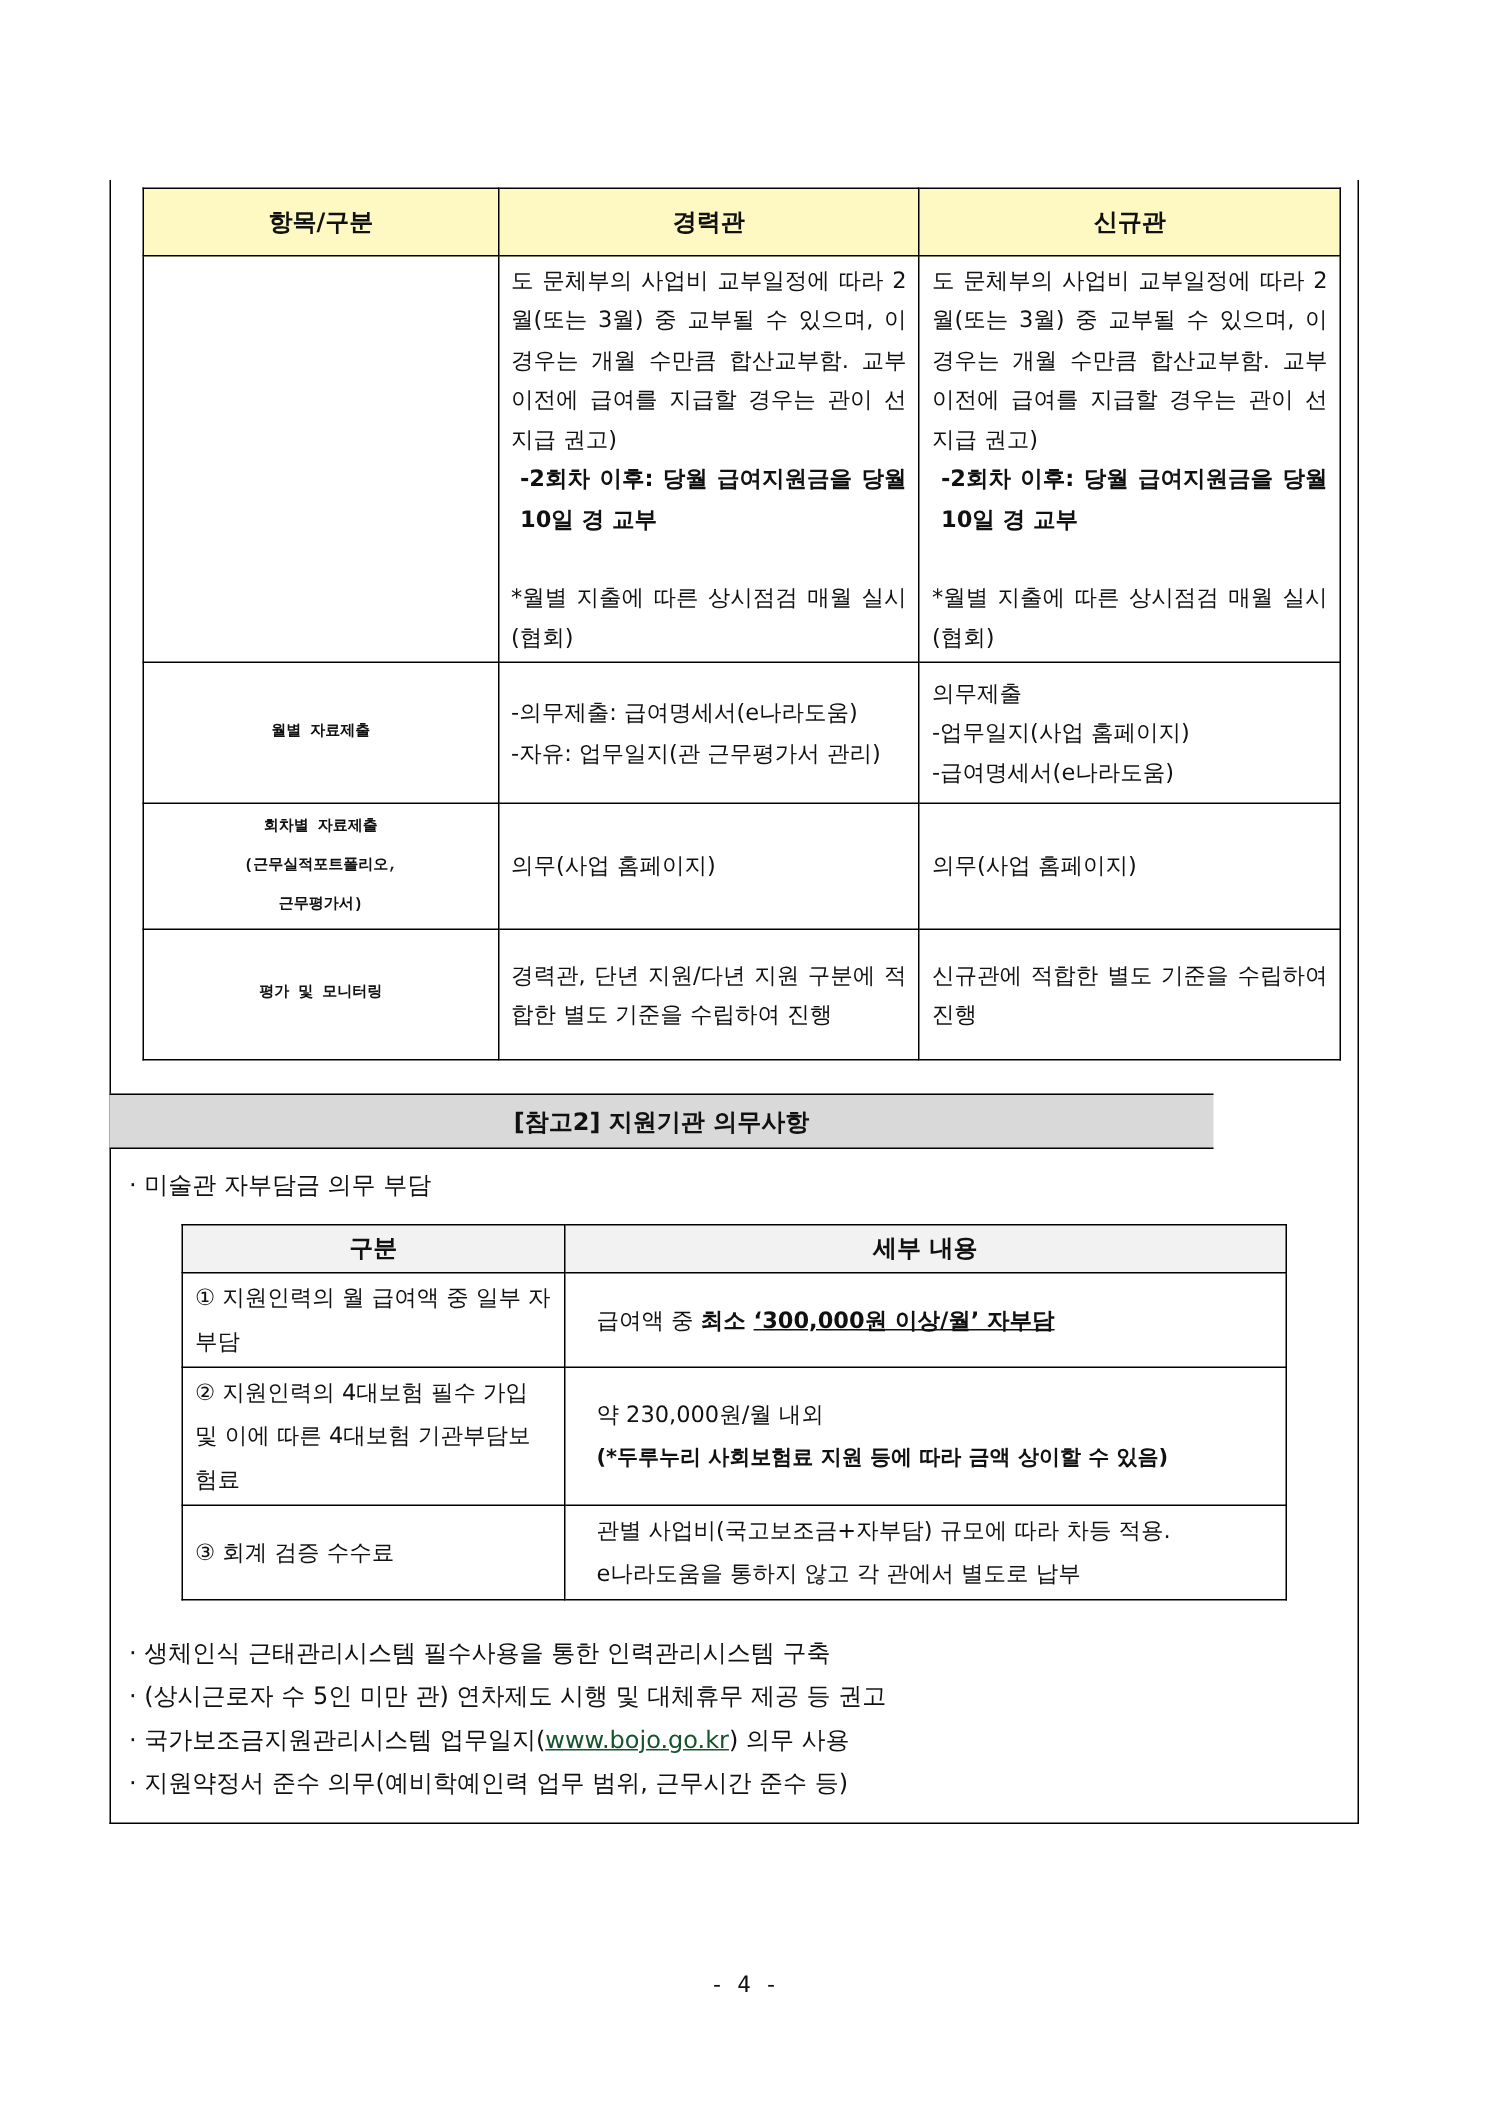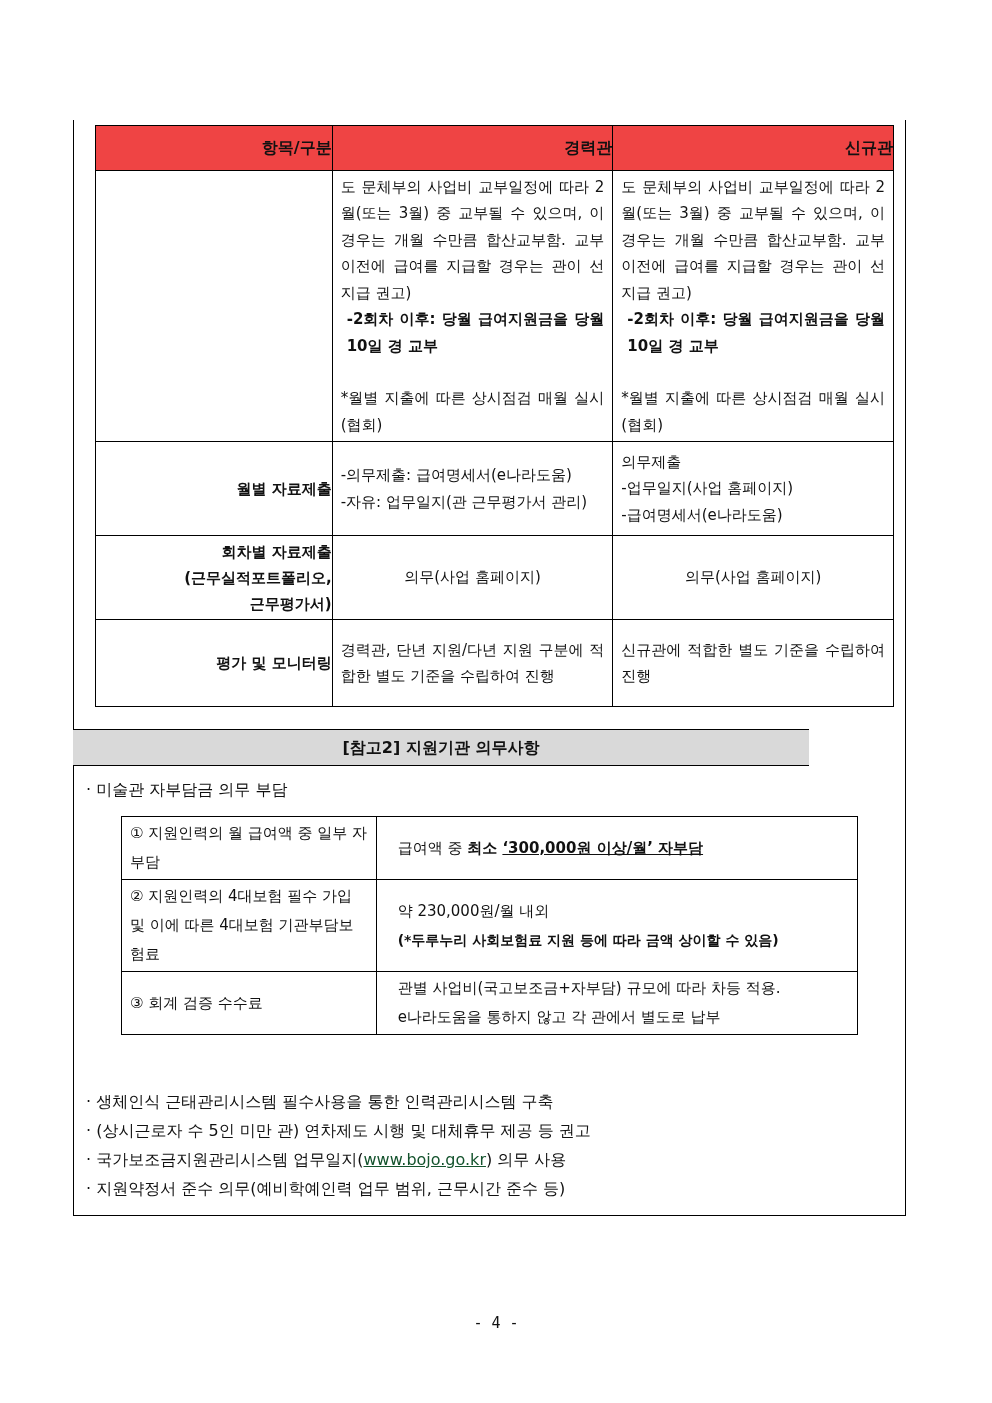--- a/index.html
+++ b/index.html
@@ -1,24 +1,24 @@
 <!DOCTYPE html>
 <html><head>
 <meta charset="utf-8">
 <style>
   * { box-sizing: border-box; margin: 0; padding: 0; }
   body { width: 992px; height: 1403px; background: #ffffff; position: relative; font-family: "DejaVu Sans", "Liberation Sans", sans-serif; color: #111; overflow: hidden; }
   .frame { position: absolute; left: 73px; top: 120px; width: 833px; height: 1096px; border-left: 1.5px solid #000; border-right: 1.5px solid #000; border-bottom: 1.5px solid #000; }
   table { border-collapse: collapse; }
   .t1 { position: absolute; left: 95px; top: 125px; width: 799px; font-size: 15px; }
   .t1 td, .t1 th { border: 1.3px solid #000; vertical-align: middle; }
-  .t1 th { background: #ef4444; height: 45px; font-weight: bold; font-size: 16px; text-align: right; }
-  .t1 td.label { text-align: right; font-weight: bold; line-height: 26px; font-size: 15px; }
+  .t1 th { background: #fef9c3; height: 45px; font-weight: bold; font-size: 16px; text-align: center; }
+  .t1 td.label { text-align: center; font-weight: bold; line-height: 26px; font-size: 10px; font-family: Liberation Mono, monospace; }
   .t1 td.cell { padding: 2px 8px 2px 8px; line-height: 26.5px; text-align: justify; font-size: 15px; }
-  .t1 td.center { text-align: center; }
+  .t1 td.center { text-align: left; }
   .line { display: block; }
   .bold { font-weight: bold; }
   .section-header { position: absolute; left: 73px; top: 729px; width: 736px; height: 37px; background: #d9d9d9; border-top: 1.5px solid #000; border-bottom: 1.5px solid #000; text-align: center; font-weight: bold; font-size: 16px; line-height: 35px; }
   .bullet { position: absolute; left: 86px; font-size: 16px; line-height: 22px; white-space: nowrap; }
   .t2 { position: absolute; left: 121px; top: 816px; width: 737px; font-size: 15px; }
   .t2 td, .t2 th { border: 1.3px solid #000; vertical-align: middle; }
   .t2 th { background: #f2f2f2; height: 32px; font-weight: bold; font-size: 16px; text-align: center; }
   .t2 td { padding: 2px 8px; line-height: 29px; }
   .t2 td.right { padding-left: 21px; }
   .small { font-size: 14px; font-weight: bold; }
@@ -90,20 +90,24 @@
 <div class="section-header">[참고2] 지원기관 의무사항</div>
 
 <div class="bullet" style="top:779px">· 미술관 자부담금 의무 부담</div>
 
 <table class="t2">
   <colgroup>
       <col style="width:255px">
       <col style="width:482px">
     </colgroup>
   <tbody>
+      <tr>
+    <th>구분</th>
+    <th>세부 내용</th>
+  </tr>
   <tr style="height:59px">
     <td>① 지원인력의 월 급여액 중 일부 자부담</td>
     <td class="right">
       <span>급여액 중 </span><span class="bold">최소 </span><span class="bold u">‘300,000원 이상/월’ 자부담</span>
     </td>
   </tr>
   <tr style="height:92px">
     <td>② 지원인력의 4대보험 필수 가입 및 이에 따른 4대보험 기관부담보험료</td>
     <td class="right">
       <span class="line">약 230,000원/월 내외</span>

